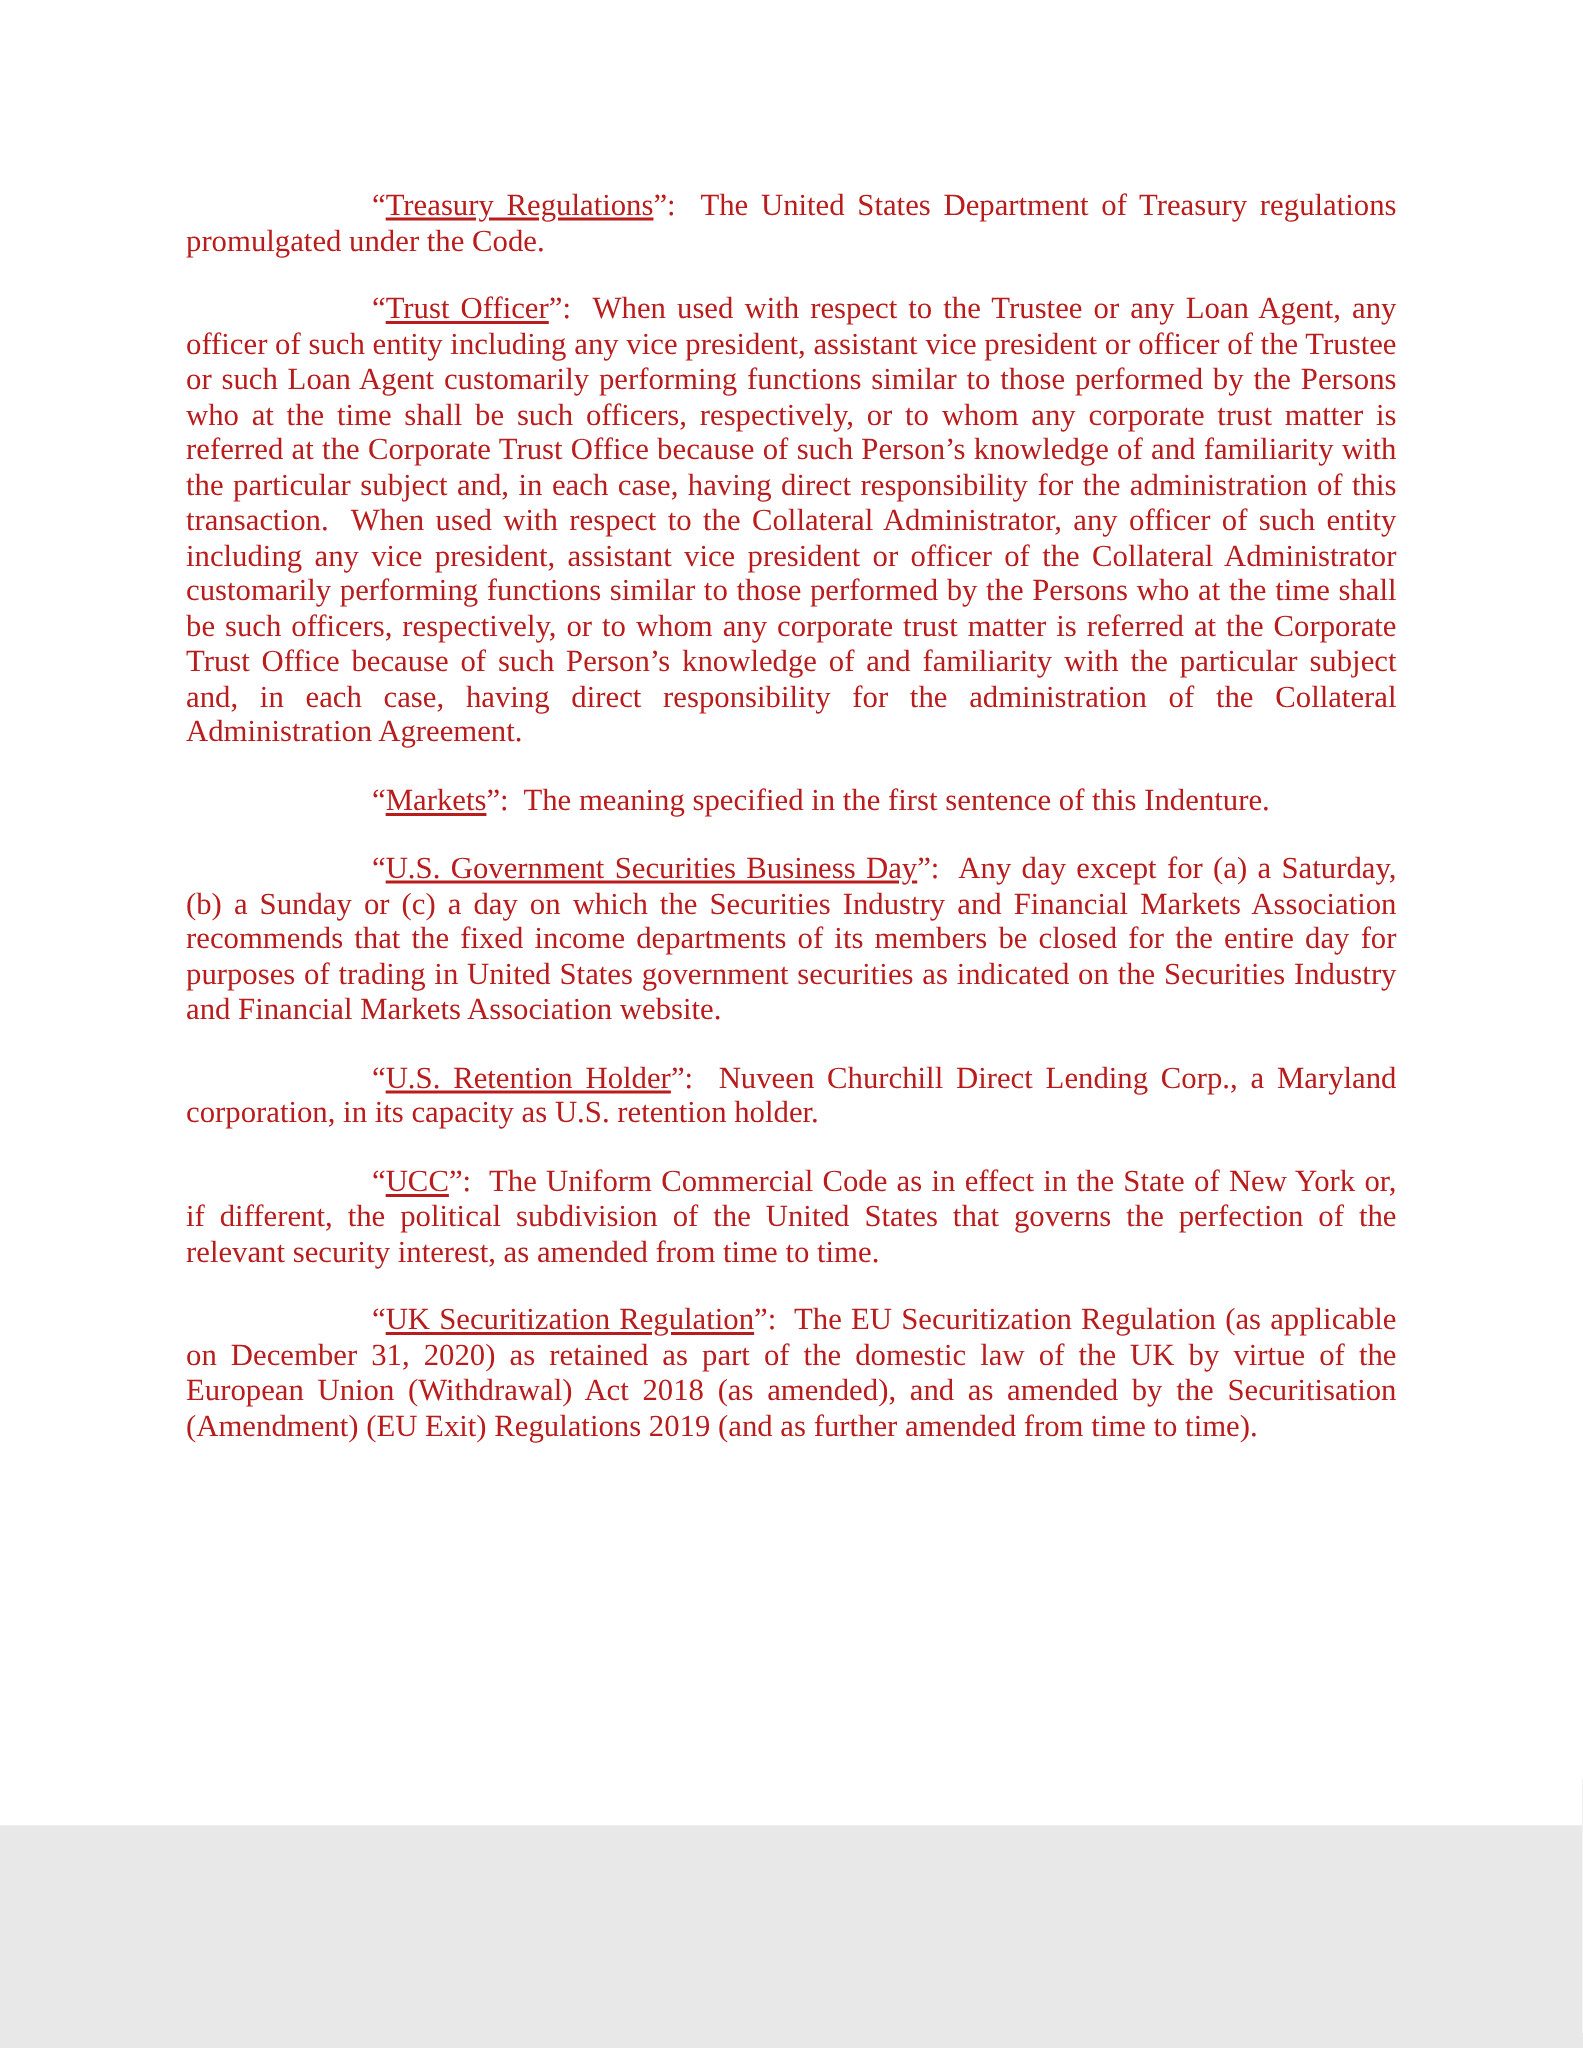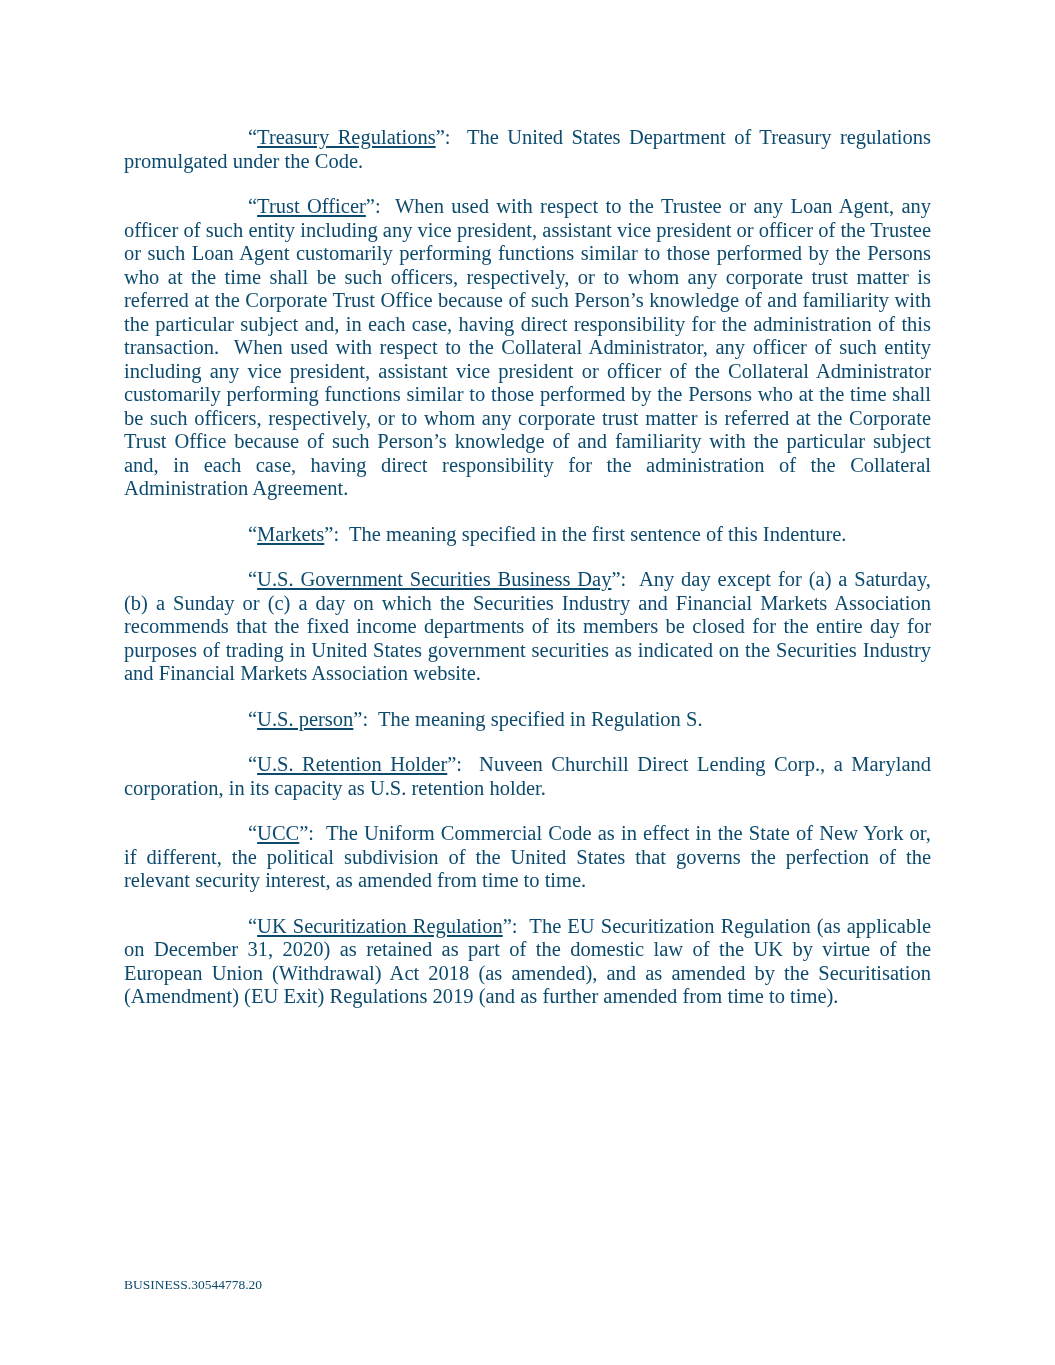--- a/index.html
+++ b/index.html
@@ -3,23 +3,23 @@
 <meta charset="utf-8">
 <style>
   html, body {
     margin: 0;
     padding: 0;
     background: #e8e8e8;
   }
   .page {
     position: relative;
     width: 1055px;
-    height: 1365px;
+    height: 1217px;
     background: #ffffff;
-    color: #0c4a6e;
+    color: #b91c1c;
     font-family: "Liberation Serif", "DejaVu Serif", serif;
     overflow: hidden;
   }
   .content {
     position: absolute;
     left: 124px;
     top: 126px;
     width: 807px;
   }
   .para {
@@ -57,21 +57,20 @@
   <div class="content">
 
     <p class="para"><span>“</span><span class="term">Treasury Regulations</span><span>”:&nbsp; The United States Department of Treasury regulations promulgated under the Code.</span></p>
 
     <p class="para"><span>“</span><span class="term">Trust Officer</span><span>”:&nbsp; When used with respect to the Trustee or any Loan Agent, any officer of such entity including any vice president, assistant vice president or officer of the Trustee or such Loan Agent customarily performing functions similar to those performed by the Persons who at the time shall be such officers, respectively, or to whom any corporate trust matter is referred at the Corporate Trust Office because of such Person’s knowledge of and familiarity with the particular subject and, in each case, having direct responsibility for the administration of this transaction.&nbsp; When used with respect to the Collateral Administrator, any officer of such entity including any vice president, assistant vice president or officer of the Collateral Administrator customarily performing functions similar to those performed by the Persons who at the time shall be such officers, respectively, or to whom any corporate trust matter is referred at the Corporate Trust Office because of such Person’s knowledge of and familiarity with the particular subject and, in each case, having direct responsibility for the administration of the Collateral Administration Agreement.</span></p>
 
     <p class="para"><span>“</span><span class="term">Markets</span><span>”:&nbsp; The meaning specified in the first sentence of this Indenture.</span></p>
 
     <p class="para"><span>“</span><span class="term">U.S. Government Securities Business Day</span><span>”:&nbsp; Any day except for (a) a Saturday, (b) a Sunday or (c) a day on which the Securities Industry and Financial Markets Association recommends that the fixed income departments of its members be closed for the entire day for purposes of trading in United States government securities as indicated on the Securities Industry and Financial Markets Association website.</span></p>
 
-    <p class="para"><span>“</span><span class="term">U.S. person</span><span>”:&nbsp; The meaning specified in Regulation S.</span></p>
 
     <p class="para"><span>“</span><span class="term">U.S. Retention Holder</span><span>”:&nbsp; Nuveen Churchill Direct Lending Corp., a Maryland corporation, in its capacity as U.S. retention holder.</span></p>
 
 
     <p class="para"><span>“</span><span class="term">UCC</span><span>”:&nbsp; The Uniform Commercial Code as in effect in the State of New York or, if different, the political subdivision of the United States that governs the perfection of the relevant security interest, as amended from time to time.</span></p>
 
     <p class="para"><span>“</span><span class="term">UK Securitization Regulation</span><span>”:&nbsp; The EU Securitization Regulation (as applicable on December 31, 2020) as retained as part of the domestic law of the UK by virtue of the European Union (Withdrawal) Act 2018 (as amended), and as amended by the Securitisation (Amendment) (EU Exit) Regulations 2019 (and as further amended from time to time).</span></p>
 
 
 

